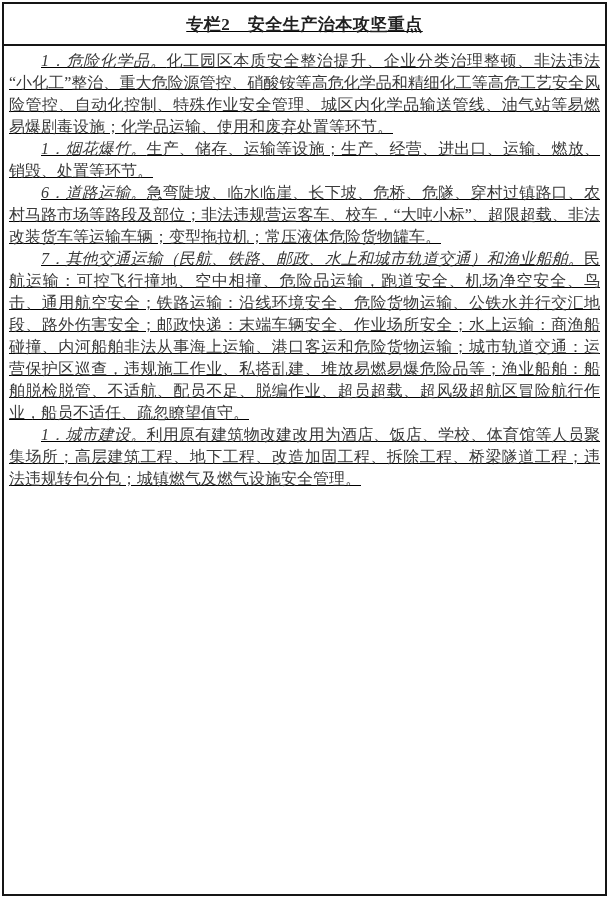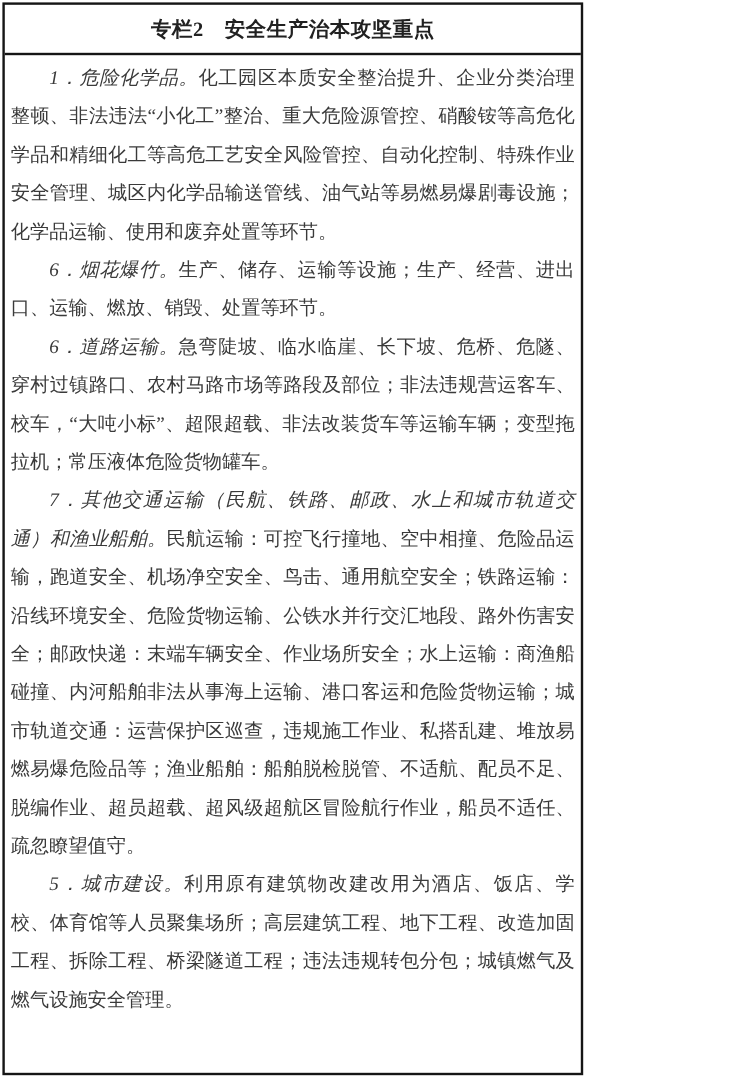--- a/index.html
+++ b/index.html
@@ -1,48 +1,48 @@
 <!DOCTYPE html>
 <html lang="zh"><head>
 <meta charset="utf-8">
 <style>
   html,body{margin:0;padding:0;}
   body{
     width:613px;height:902px;background:#ffffff;position:relative;
     font-family:"Liberation Serif","DejaVu Serif",serif;
   }
   .frame{
-    position:absolute;left:2px;top:2px;width:484px;height:894px;
+    position:absolute;left:2px;top:2px;width:605px;height:894px;
     border:2px solid #151515;background:#ffffff;
-    display:flex;flex-direction:column;box-sizing:border-box;
+    display:flex;flex-direction:column;box-sizing:border-box;text-decoration:underline;
   }
   .title-row{
     flex:0 0 40px;border-bottom:2px solid #151515;
     display:flex;align-items:center;justify-content:center;
   }
   .title{
     font-weight:bold;font-size:17px;color:#212121;letter-spacing:0.5px;
   }
   .content{
     flex:1 1 auto;padding:4px 5px 0 5px;overflow:hidden;
   }
   .item{
-    margin:0;text-indent:2em;font-size:16px;line-height:32px;
+    margin:0;text-indent:2em;font-size:16px;line-height:22px;
     color:#3a3a3a;text-align:justify;text-justify:inter-ideograph;
   }
   .item-label{font-style:italic;}
 </style>
 </head>
 <body>
 
 <div class="frame">
   <div class="title-row">
     <span class="title">专栏2　安全生产治本攻坚重点</span>
   </div>
   <div class="content">
     <p class="item"><span class="item-label">1．危险化学品。</span><span>化工园区本质安全整治提升、企业分类治理整顿、非法违法“小化工”整治、重大危险源管控、硝酸铵等高危化学品和精细化工等高危工艺安全风险管控、自动化控制、特殊作业安全管理、城区内化学品输送管线、油气站等易燃易爆剧毒设施；化学品运输、使用和废弃处置等环节。</span></p>
-    <p class="item"><span class="item-label">6．烟花爆竹。</span><span>生产、储存、运输等设施；生产、经营、进出口、运输、燃放、销毁、处置等环节。</span></p>
+    <p class="item"><span class="item-label">1．烟花爆竹。</span><span>生产、储存、运输等设施；生产、经营、进出口、运输、燃放、销毁、处置等环节。</span></p>
     <p class="item"><span class="item-label">6．道路运输。</span><span>急弯陡坡、临水临崖、长下坡、危桥、危隧、穿村过镇路口、农村马路市场等路段及部位；非法违规营运客车、校车，“大吨小标”、超限超载、非法改装货车等运输车辆；变型拖拉机；常压液体危险货物罐车。</span></p>
     <p class="item"><span class="item-label">7．其他交通运输（民航、铁路、邮政、水上和城市轨道交通）和渔业船舶。</span><span>民航运输：可控飞行撞地、空中相撞、危险品运输，跑道安全、机场净空安全、鸟击、通用航空安全；铁路运输：沿线环境安全、危险货物运输、公铁水并行交汇地段、路外伤害安全；邮政快递：末端车辆安全、作业场所安全；水上运输：商渔船碰撞、内河船舶非法从事海上运输、港口客运和危险货物运输；城市轨道交通：运营保护区巡查，违规施工作业、私搭乱建、堆放易燃易爆危险品等；渔业船舶：船舶脱检脱管、不适航、配员不足、脱编作业、超员超载、超风级超航区冒险航行作业，船员不适任、疏忽瞭望值守。</span></p>
-    <p class="item"><span class="item-label">5．城市建设。</span><span>利用原有建筑物改建改用为酒店、饭店、学校、体育馆等人员聚集场所；高层建筑工程、地下工程、改造加固工程、拆除工程、桥梁隧道工程；违法违规转包分包；城镇燃气及燃气设施安全管理。</span></p>
+    <p class="item"><span class="item-label">1．城市建设。</span><span>利用原有建筑物改建改用为酒店、饭店、学校、体育馆等人员聚集场所；高层建筑工程、地下工程、改造加固工程、拆除工程、桥梁隧道工程；违法违规转包分包；城镇燃气及燃气设施安全管理。</span></p>
 
   </div>
 </div>
 
 </body></html>

